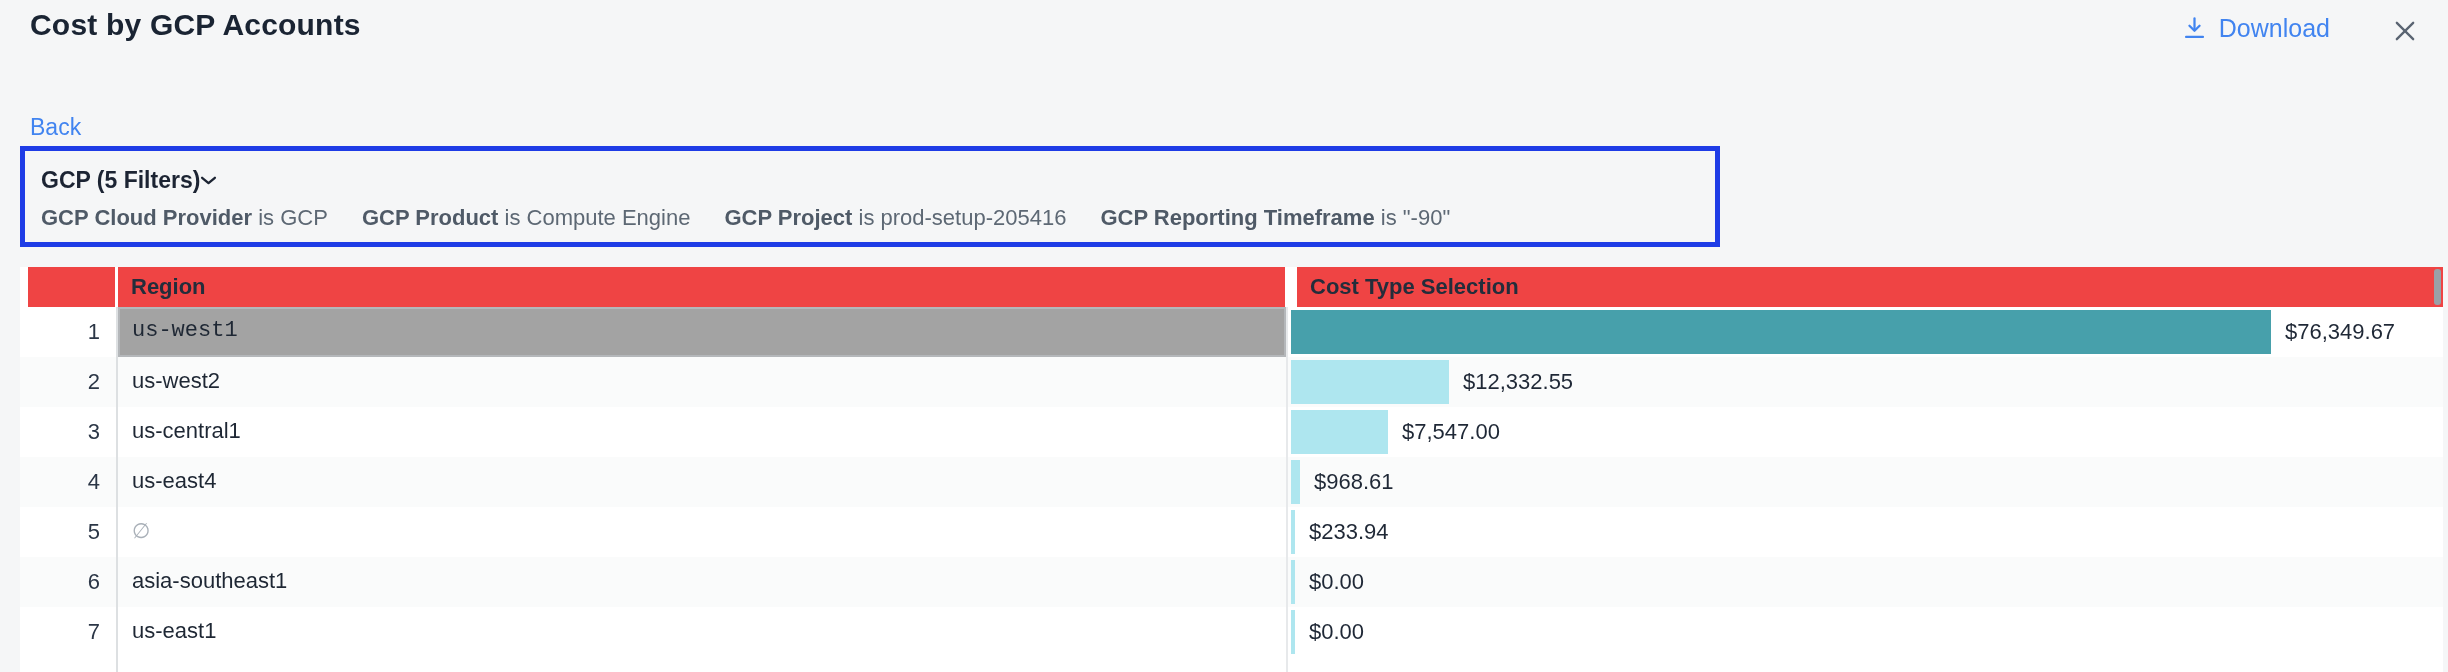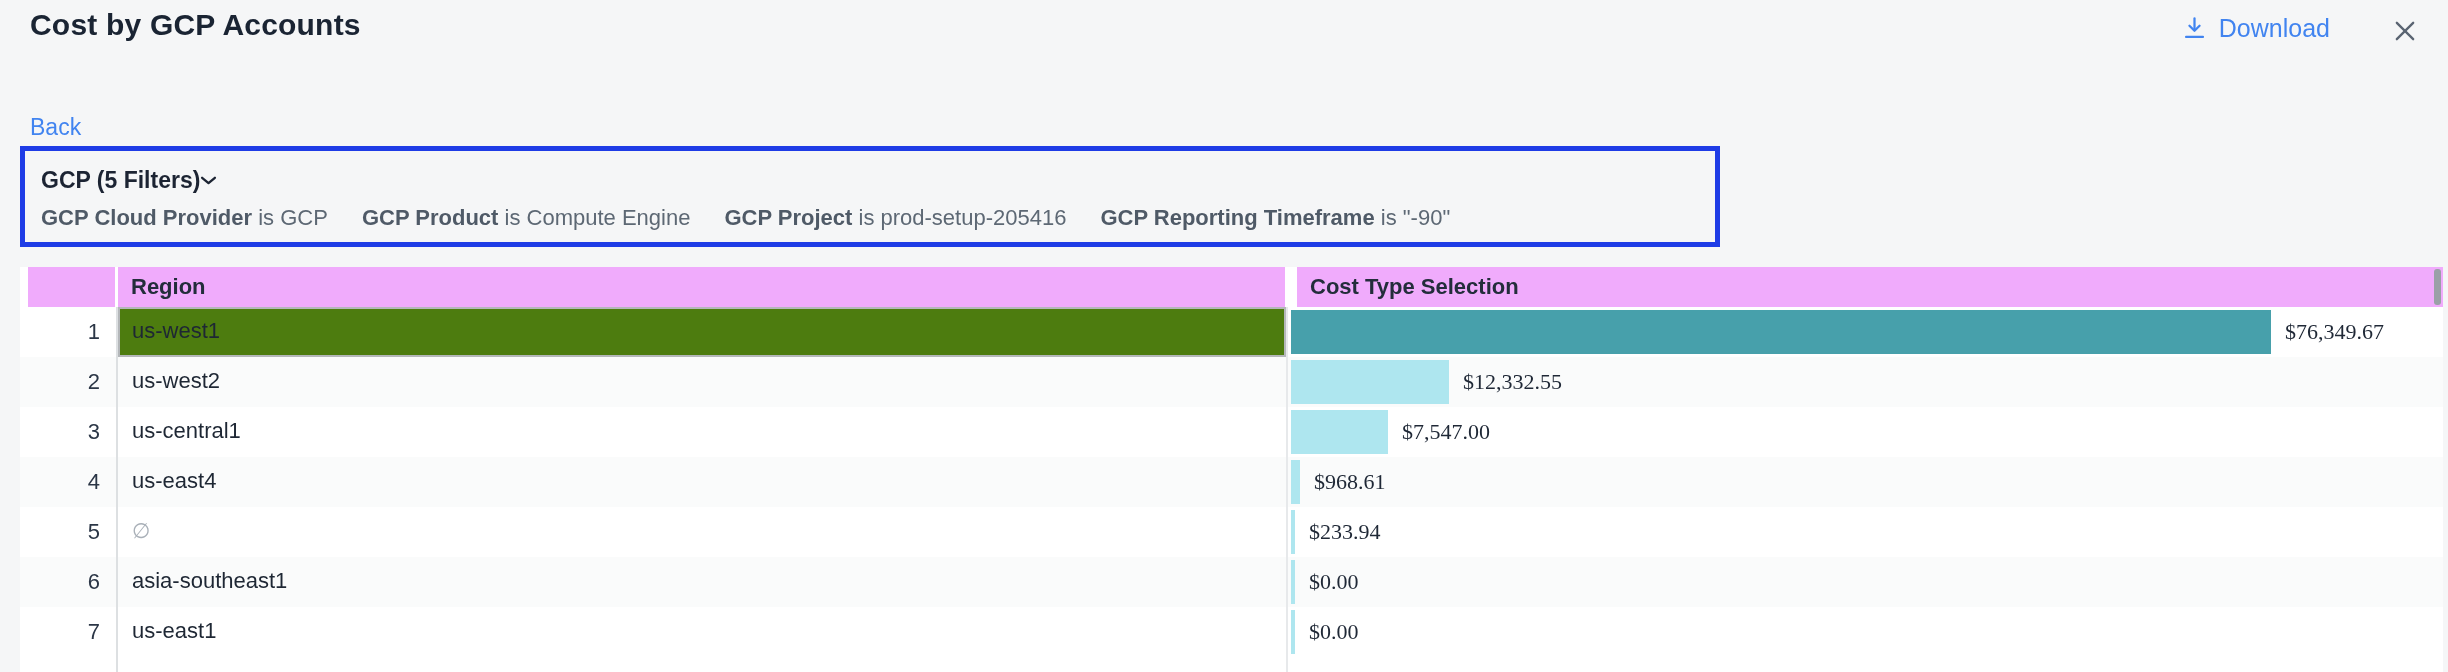--- a/index.html
+++ b/index.html
@@ -18,34 +18,34 @@
   .filter-box { position:absolute; left:20px; top:146px; width:1700px; height:101px;
                 border:5px solid #1e3ce6; background:transparent; }
   .filter-toggle { position:absolute; left:16px; top:9px; display:flex; align-items:center; 
                    font-size:23px; font-weight:700; color:#1c2433; cursor:pointer;margin-top:7px; }
   .filter-row { position:absolute; left:16px; top:54px; display:flex; gap:34px; white-space:nowrap;align-items:center; }
   .chip { font-size:22px; color:#5d6874; }
   .chip .f { font-weight:700; color:#4f5a67; }
 
   .table { position:absolute; left:20px; top:267px; width:2423px; height:405px; background:#ffffff; }
   .thead { display:flex; height:40px; background:#ffffff; }
-  .th { background:#f0abfc; font-weight:700; font-size:22px; color:#232d3b; line-height:40px; }
+  .th { background:#ef4444; font-weight:700; font-size:22px; color:#232d3b; line-height:40px; }
   .th-num { margin-left:8px; width:87px; }
   .th-region { margin-left:3px; width:1167px; padding-left:13px; }
   .th-cost { margin-left:12px; flex:1; padding-left:13px; }
 
   .trow { display:flex; height:50px; background:#ffffff; }
   .trow.alt { background:#fafbfb; }
   .td-num { width:98px; border-right:2px solid #dde0e2; text-align:right; padding-right:16px;
             line-height:50px; font-size:22px; color:#2b3646; flex:none; }
   .td-region { width:1170px; border-right:2px solid #e7e9eb; padding-left:14px; line-height:48px;
                font-size:22px; color:#1e2734; flex:none; }
-  .td-region.selected { background:#4d7c0f; box-shadow:inset 0 0 0 2px #b4b7ba; }
+  .td-region.selected { background:#a3a3a3; box-shadow:inset 0 0 0 2px #b4b7ba;font-family:Liberation Mono, monospace; }
   .td-region.nullv { color:#a9b0b8; font-size:21px; }
-  .td-bar { flex:1; display:flex; align-items:center; padding-left:3px; overflow:hidden;font-family:Liberation Serif, serif; }
+  .td-bar { flex:1; display:flex; align-items:center; padding-left:3px; overflow:hidden; }
   .bar { height:44px; flex:none; }
   .bar-label { margin-left:14px; font-size:22px; color:#1f2836; white-space:nowrap; }
 
   .stub { display:flex; height:15px; background:#ffffff; }
   .stub-num { width:98px; border-right:2px solid #dde0e2; flex:none; }
   .stub-region { width:1170px; border-right:2px solid #e7e9eb; flex:none; }
 
   .vthumb { position:absolute; top:2px; right:2px; width:7px; height:36px; background:#9aa0a7; border-radius:3px; }
 </style>
 </head>

